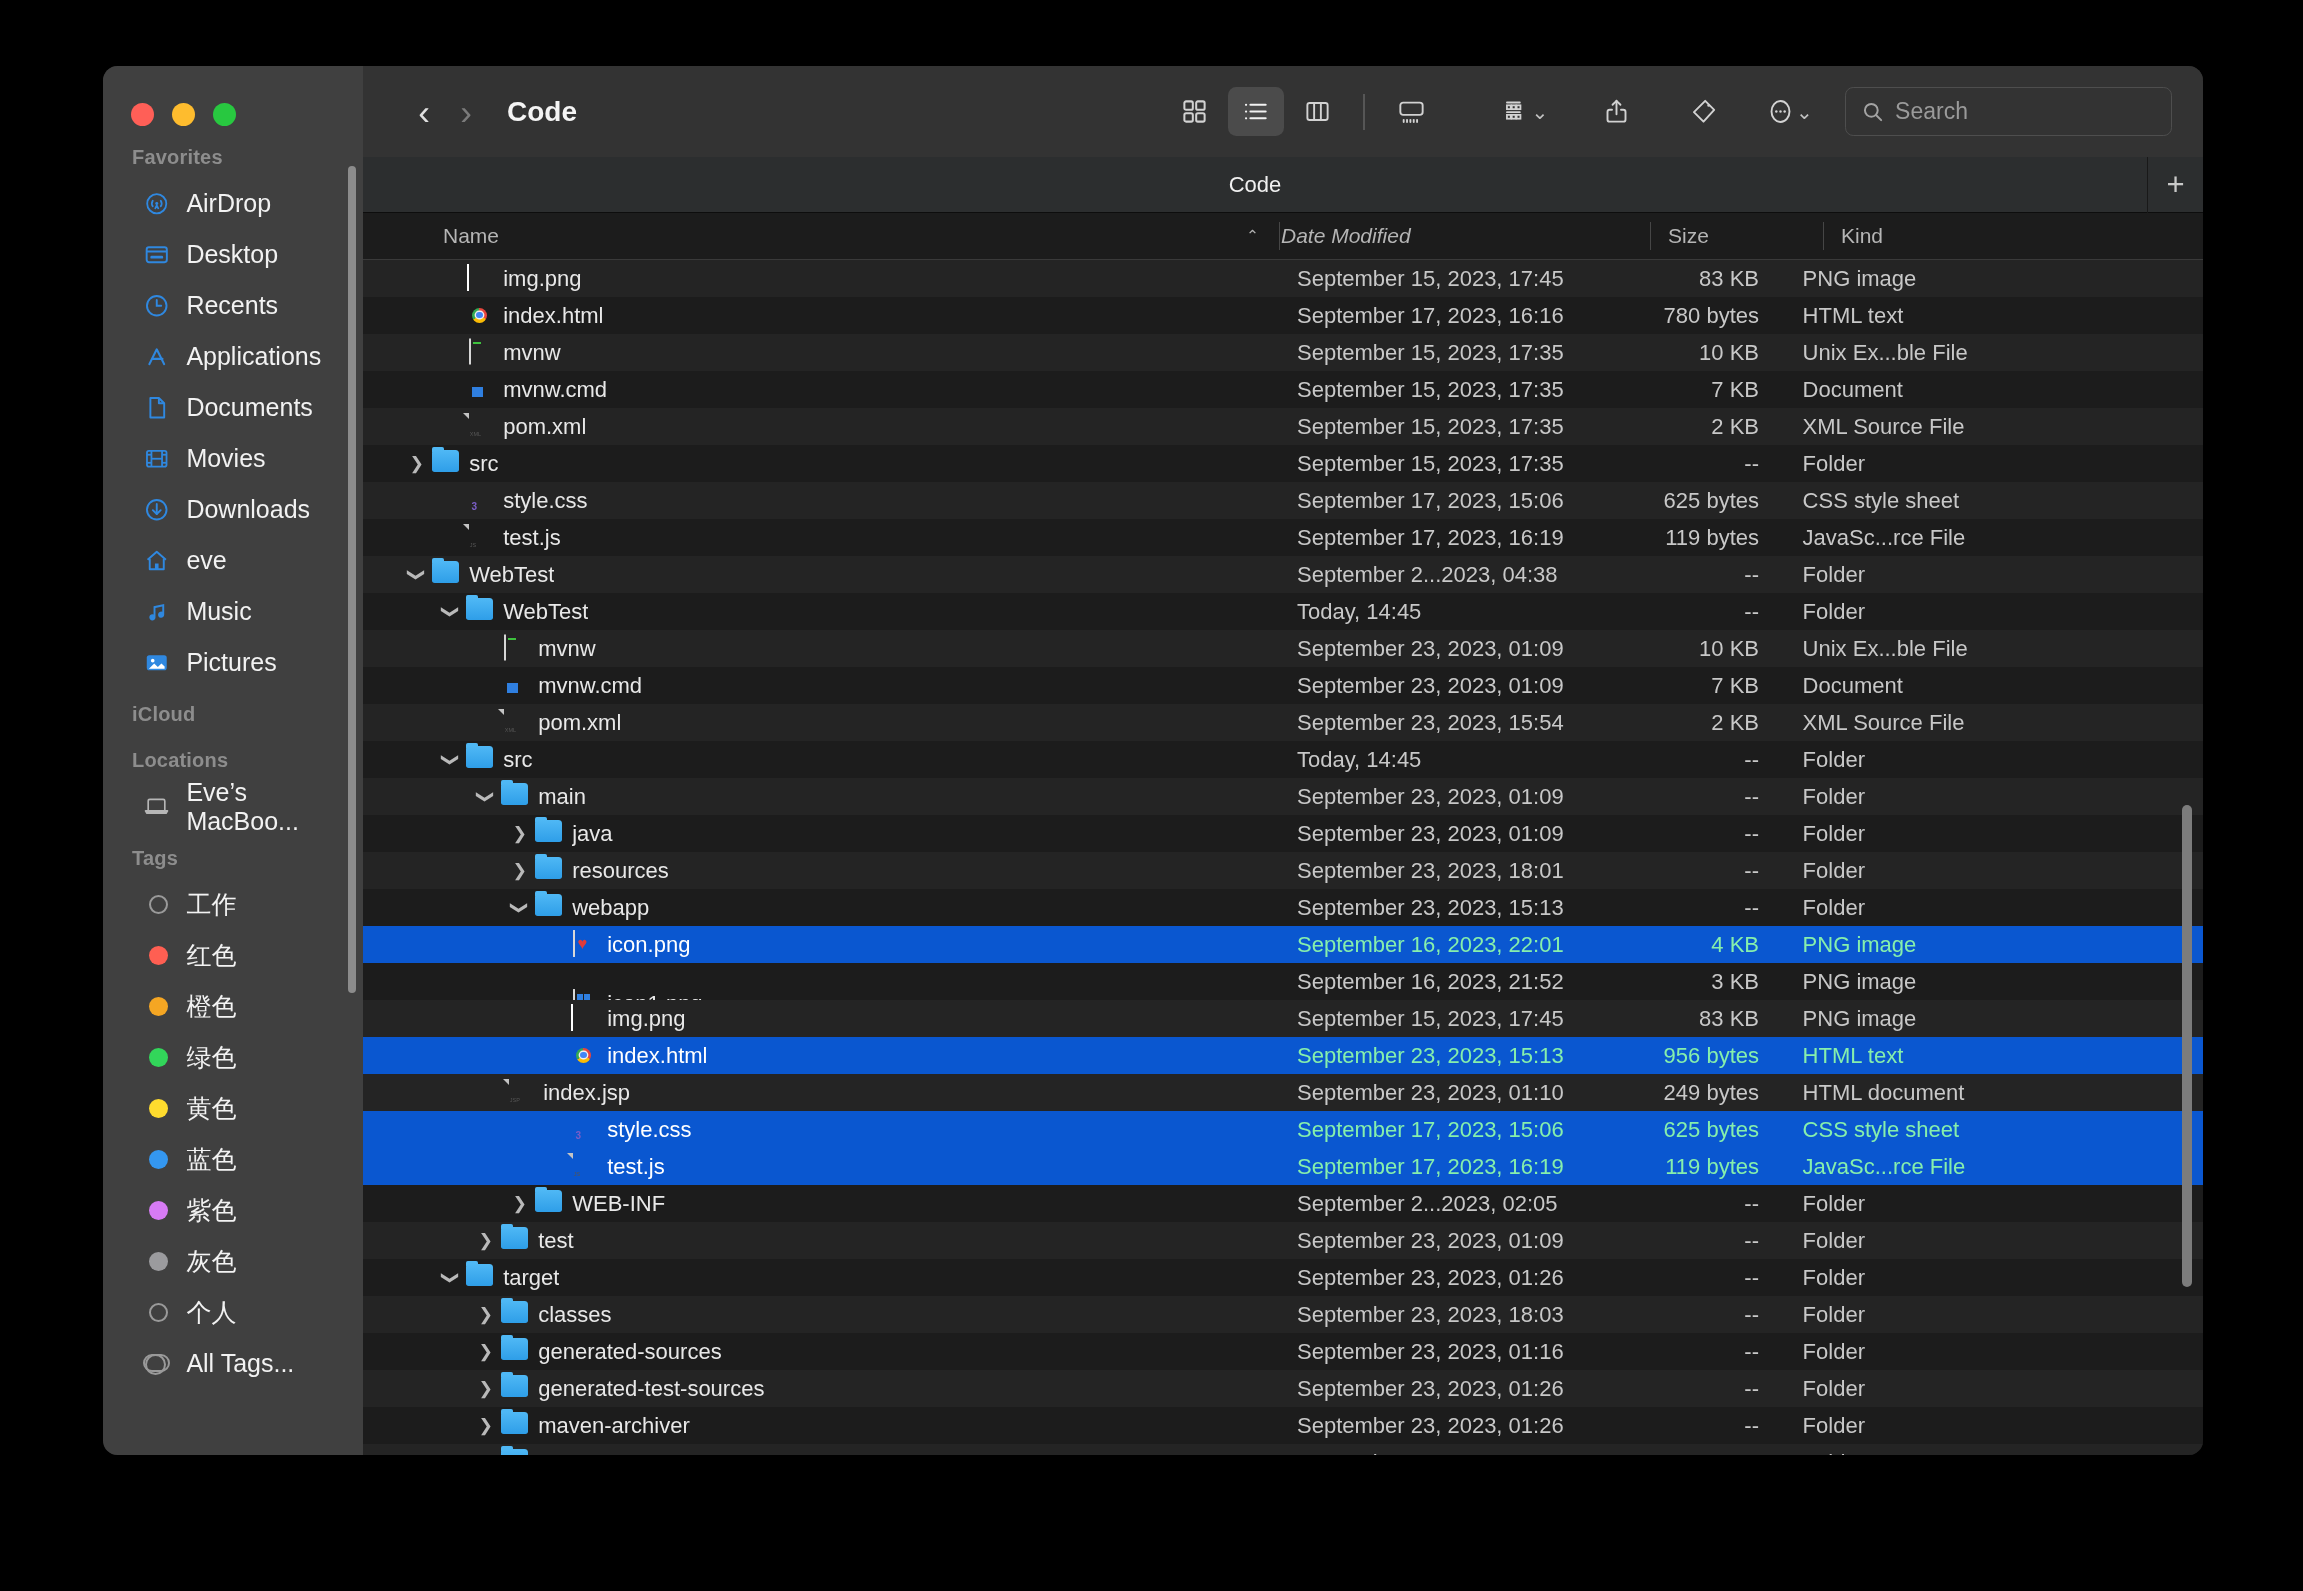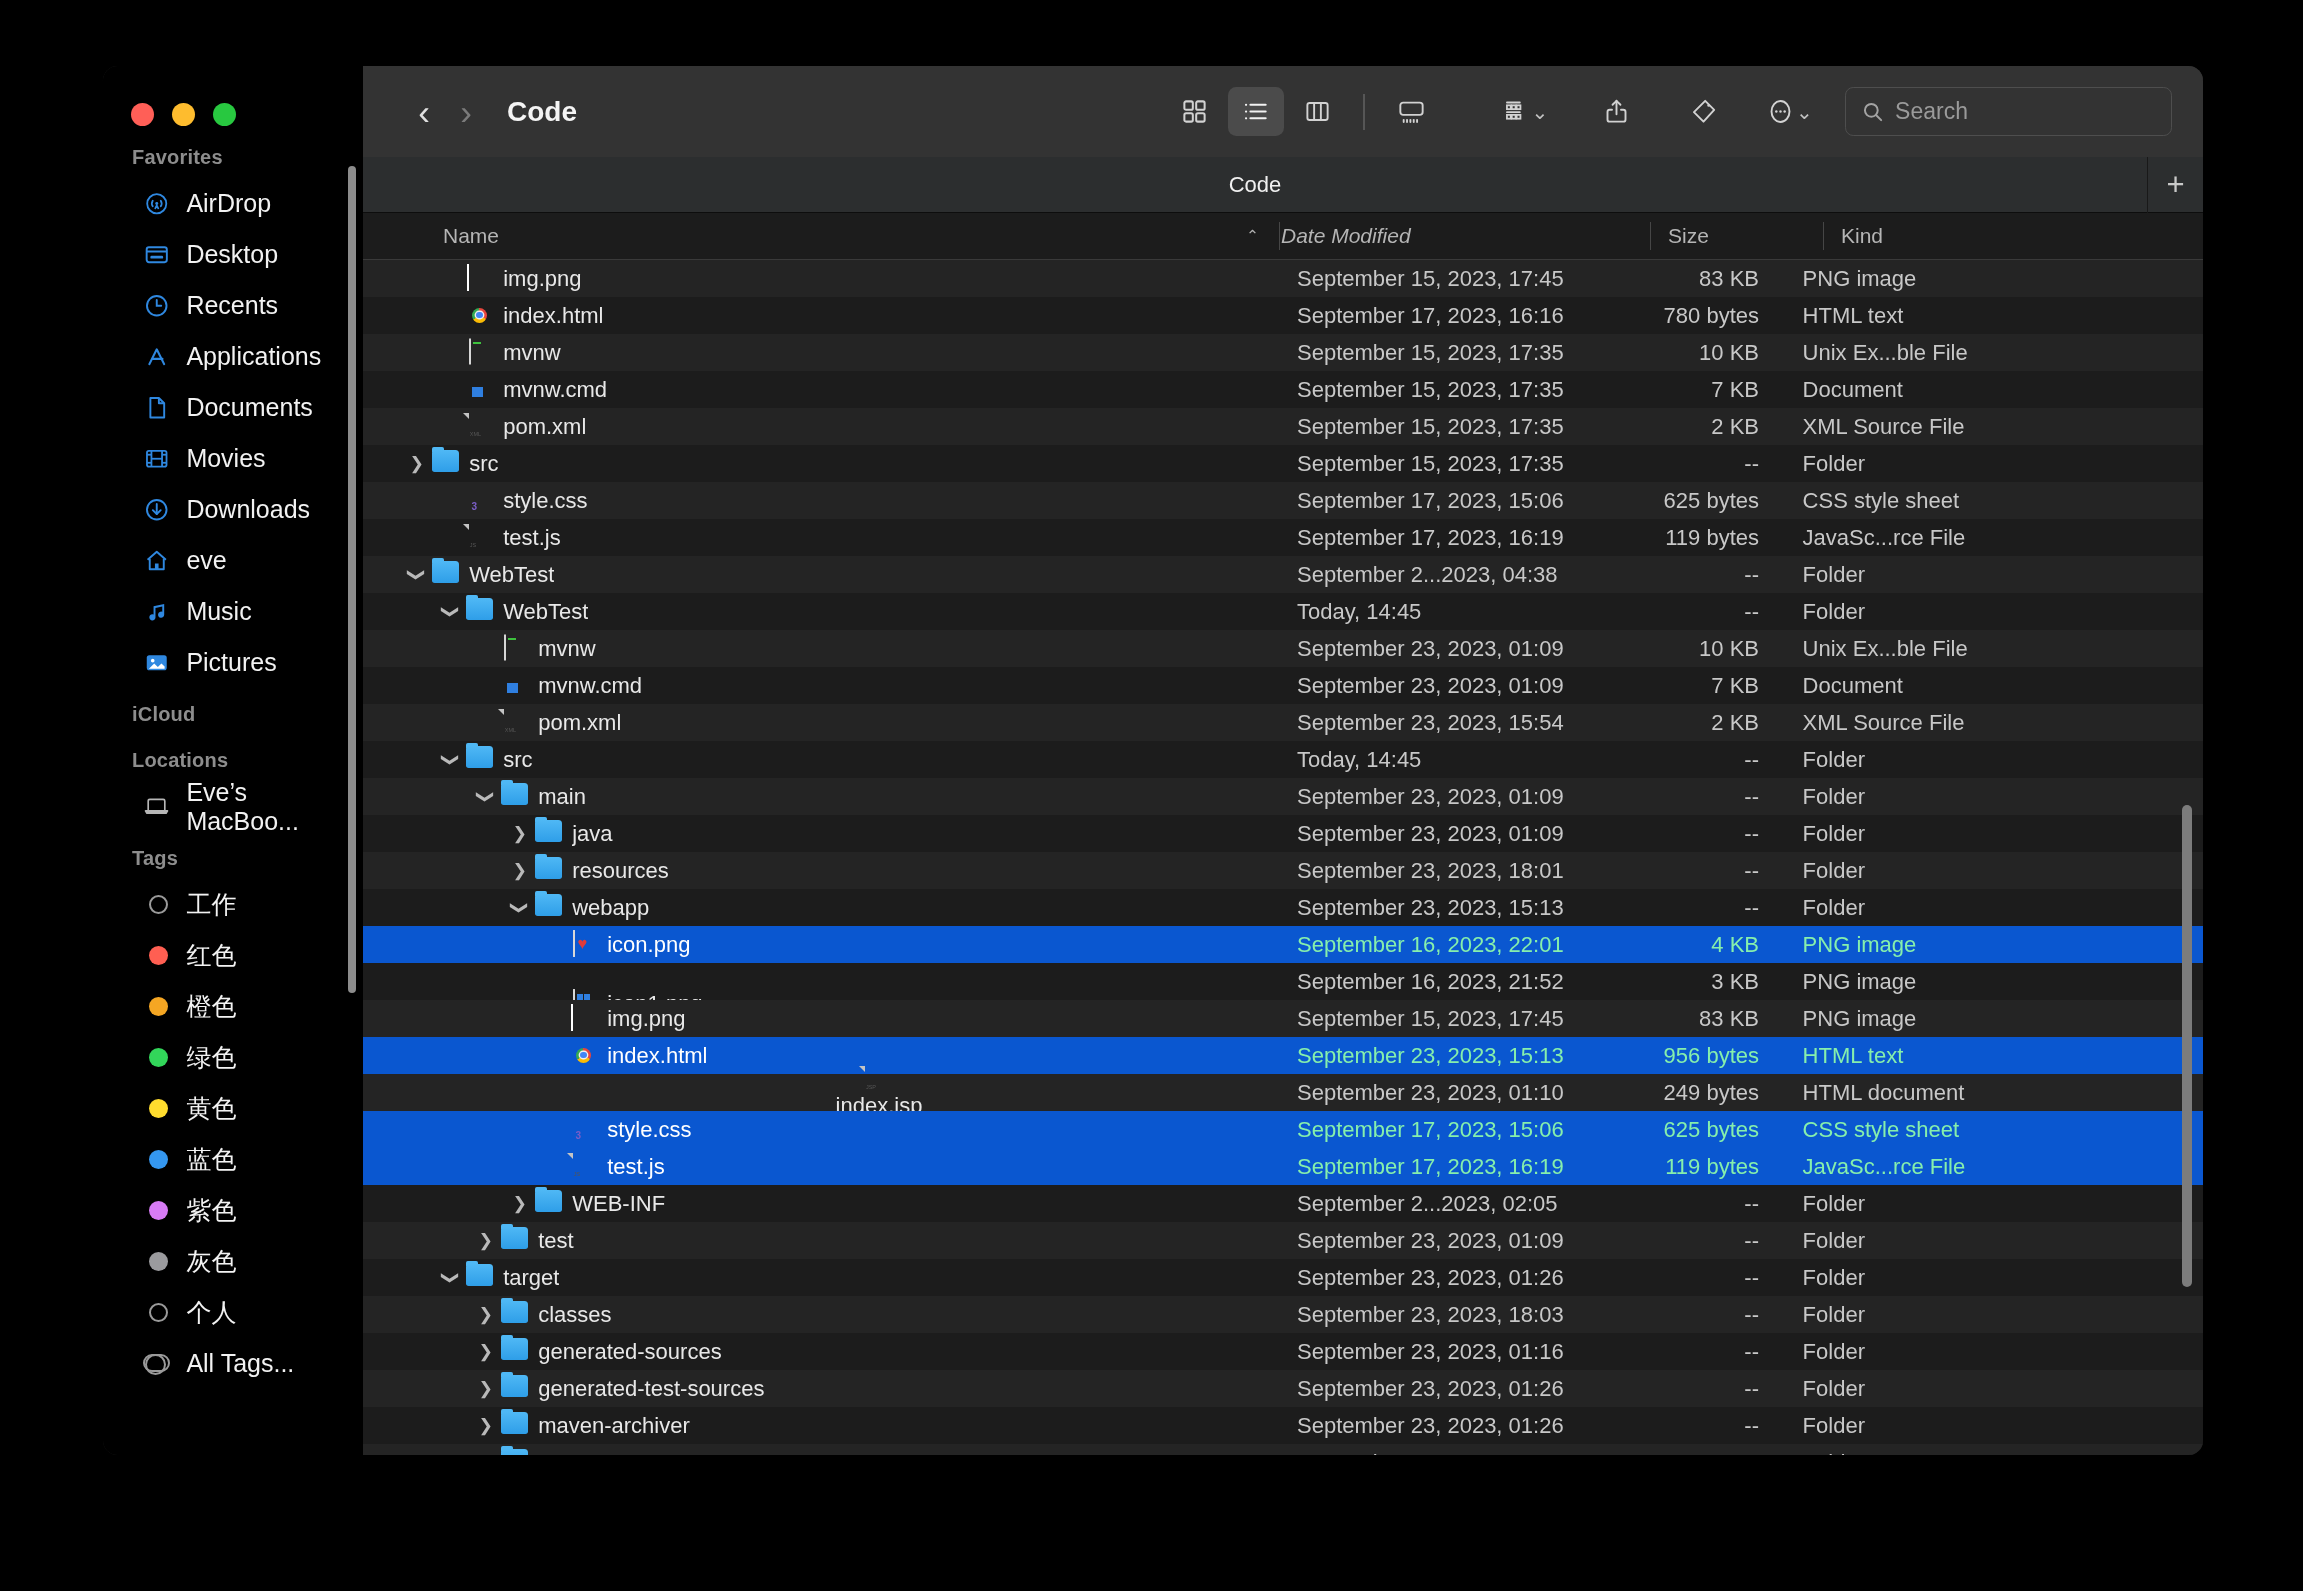--- a/index.html
+++ b/index.html
@@ -16,21 +16,21 @@
     width: 2100px; height: 1389px;
     border-radius: 14.5px;
     overflow: hidden;
     display: flex;
     background: #1e1e1e;
   }
 
   
   #sidebar {
     width: 260px;
-    background: #000000;
+    background: #404040;
     position: relative;
     flex: none;
     padding-top: 14.5px;
     overflow: hidden;
   }
   .traffic {
     display: flex;
     gap: 18px;
     padding: 22px 0 0 28px;
     height: 51px;
@@ -746,21 +746,21 @@
             <div class="c-name" style="padding-left: 180px;">
               <span class="disc"></span>
               <span class="ficon"><span class="ic-chrome"></span></span>
               <span class="fname">index.html</span>
             </div>
             <div class="c-date">September 23, 2023, 15:13</div>
             <div class="c-size">956 bytes</div>
             <div class="c-kind">HTML text</div>
           </div>
           <div class="row alt">
-            <div class="c-name" style="padding-left: 116px; flex-direction: column;">
+            <div class="c-name" style="padding-left: 116px;">
               <span class="disc"></span>
               <span class="ficon"><span class="ic-doc"><span class="tagtxt">JSP</span></span></span>
               <span class="fname">index.jsp</span>
             </div>
             <div class="c-date">September 23, 2023, 01:10</div>
             <div class="c-size">249 bytes</div>
             <div class="c-kind">HTML document</div>
           </div>
           <div class="row sel">
             <div class="c-name" style="padding-left: 180px;">

